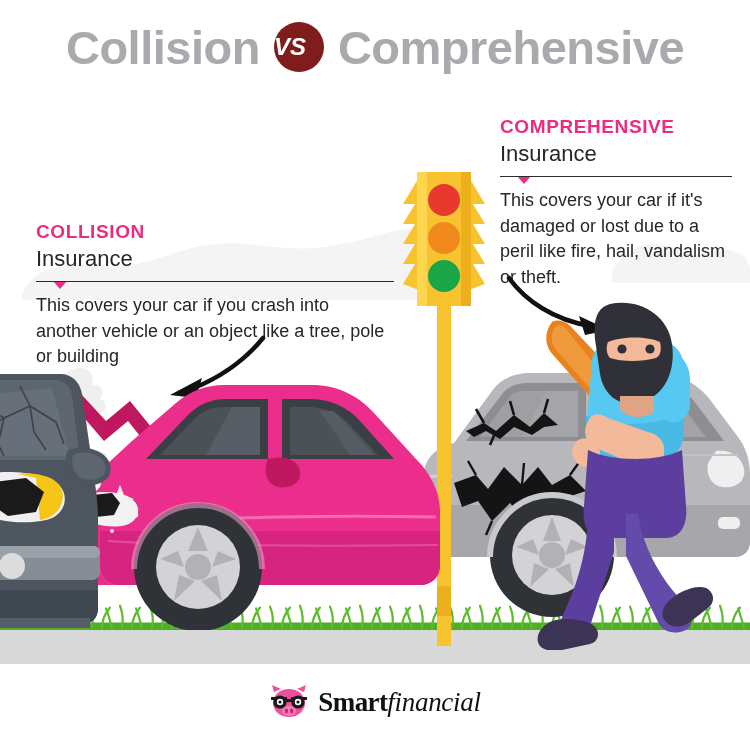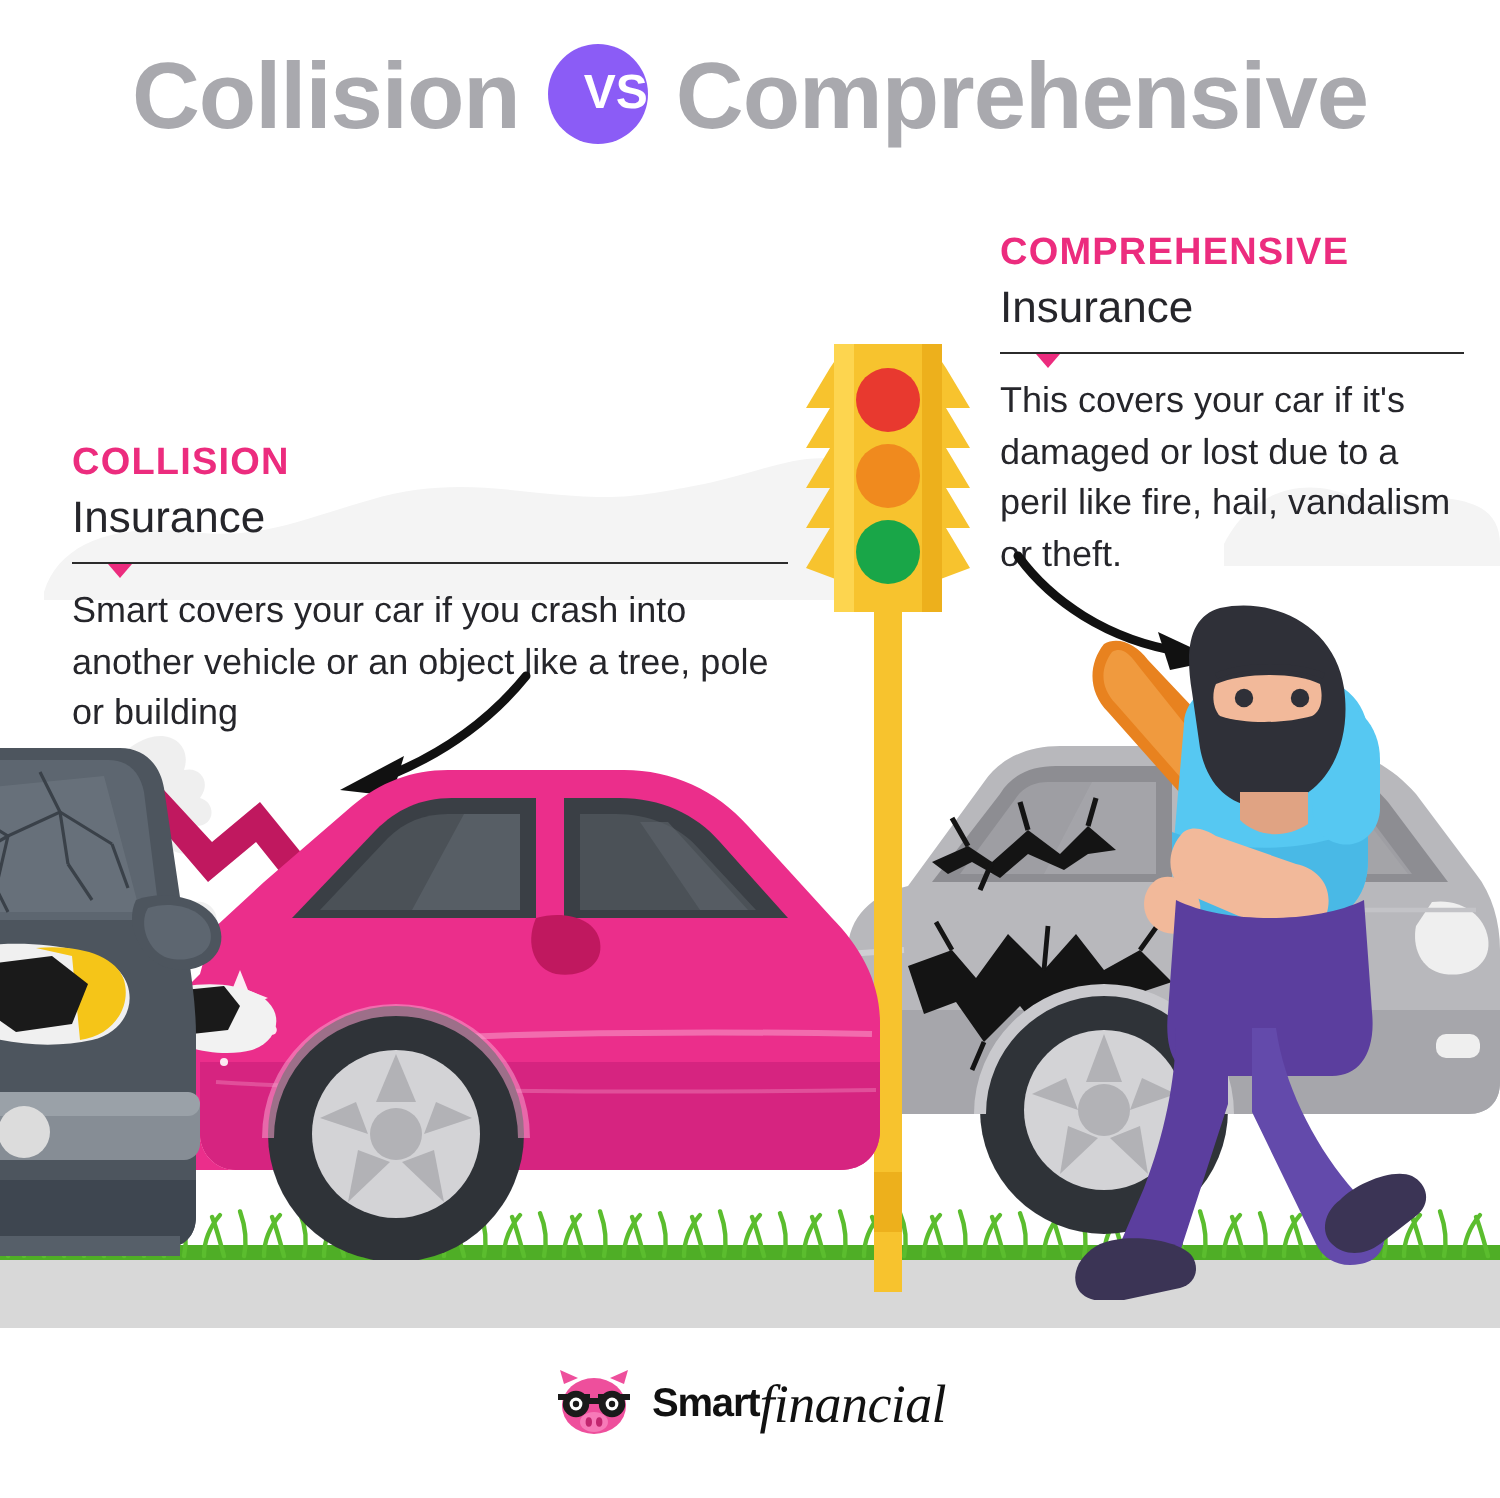--- a/index.html
+++ b/index.html
@@ -3,22 +3,22 @@
 <meta charset="utf-8">
 <style>
   html,body{margin:0;padding:0;background:#fff;}
   body{width:750px;height:749px;overflow:hidden;font-family:"Liberation Sans",sans-serif;}
   #stage{position:relative;width:750px;height:749px;background:#ffffff;overflow:hidden;}
 
   
   .title-bar{position:absolute;left:0;top:14px;width:750px;height:66px;
     display:flex;align-items:center;justify-content:center;}
   .title-word{font-size:47px;font-weight:700;color:#a9a9ae;letter-spacing:-0.5px;line-height:1;}
-  .vs-badge{width:50px;height:50px;border-radius:50%;background:#8b5cf6;
-    display:flex;align-items:center;justify-content:flex-end;margin:0 14px;flex:none;}
+  .vs-badge{width:50px;height:50px;border-radius:50%;background:#7f1d1d;
+    display:flex;align-items:center;justify-content:flex-start;margin:0 14px;flex:none;font-style:italic;}
   .vs-badge span{color:#ffffff;font-size:24px;font-weight:700;letter-spacing:0px;line-height:1;}
 
   
   .block{position:absolute;}
   .block .kicker{font-size:19px;font-weight:700;color:#ec2c7e;letter-spacing:0.6px;line-height:1.1;}
   .block .sub{font-size:22px;font-weight:400;color:#26262b;margin-top:3px;line-height:1.2;}
   .rule{position:relative;height:1px;background:#2b2b2b;margin-top:9px;}
   .rule:after{content:"";position:absolute;left:18px;top:1px;width:0;height:0;
     border-left:6px solid transparent;border-right:6px solid transparent;border-top:7px solid #ec2c7e;}
   .block .body{font-size:18px;color:#26262b;line-height:1.42;margin-top:11px;}
@@ -26,21 +26,21 @@
   
   .road{position:absolute;left:0;top:628px;width:750px;height:36px;background:#d8d8d8;}
   .grass{position:absolute;left:0;top:600px;width:750px;height:30px;}
 
   svg{display:block;}
   .abs{position:absolute;}
 
   
   .logo{position:absolute;left:0;top:678px;width:750px;height:48px;
     display:flex;align-items:center;justify-content:center;gap:9px;}
-  .logo-smart{font-size:20px;font-weight:700;color:#111;letter-spacing:-0.6px;}
+  .logo-smart{font-size:27px;font-weight:700;color:#111;letter-spacing:-0.6px;font-family:Liberation Serif, serif;}
   .logo-fin{font-size:27px;font-style:italic;font-weight:400;color:#111;letter-spacing:-0.3px;
     font-family:"Liberation Serif",serif;}
 </style>
 </head>
 <body>
 
 <div id="stage">
 
   <svg class="abs" style="left:0;top:120px;" width="750" height="200" viewBox="0 0 750 200">
     <path d="M22,176 C30,150 60,142 95,146 C130,150 150,140 185,130 C225,118 255,126 288,128
@@ -62,21 +62,21 @@
     <div class="kicker">COMPREHENSIVE</div>
     <div class="sub">Insurance</div>
     <div class="rule"></div>
     <div class="body">This covers your car if it's damaged or lost due to a peril like fire, hail, vandalism or theft.</div>
   </div>
 
   <div class="block" style="left:36px;top:222px;width:358px;">
     <div class="kicker">COLLISION</div>
     <div class="sub">Insurance</div>
     <div class="rule"></div>
-    <div class="body">Smart covers your car if you crash into another vehicle or an object like a tree, pole or building</div>
+    <div class="body">This covers your car if you crash into another vehicle or an object like a tree, pole or building</div>
   </div>
 
   <svg class="abs" style="left:150px;top:330px;" width="125" height="80" viewBox="0 0 125 80">
     <path d="M113,8 C100,24 78,44 44,58" stroke="#111" stroke-width="4.5" fill="none" stroke-linecap="round"></path>
     <path d="M20,65 L52,48 L46,68 Z" fill="#111"></path>
   </svg>
 
   <svg class="abs" style="left:505px;top:272px;" width="115" height="68" viewBox="0 0 115 68">
     <path d="M4,6 C20,28 48,48 86,54" stroke="#111" stroke-width="4.5" fill="none" stroke-linecap="round"></path>
     <path d="M104,58 L74,44 L80,63 Z" fill="#111"></path>

